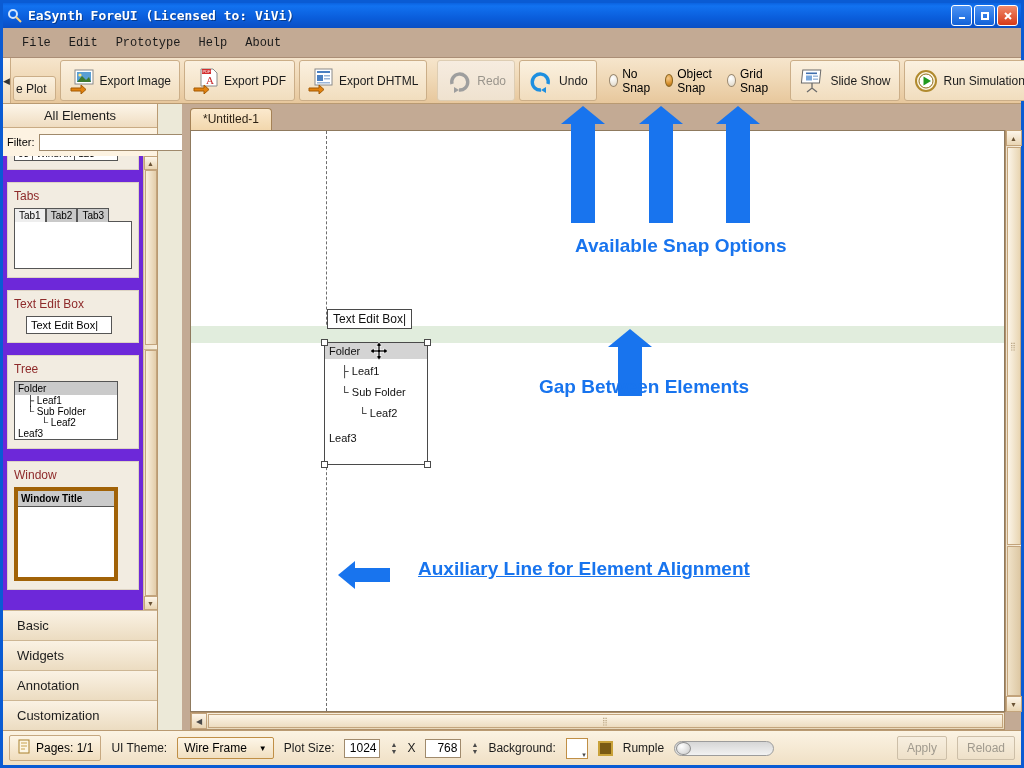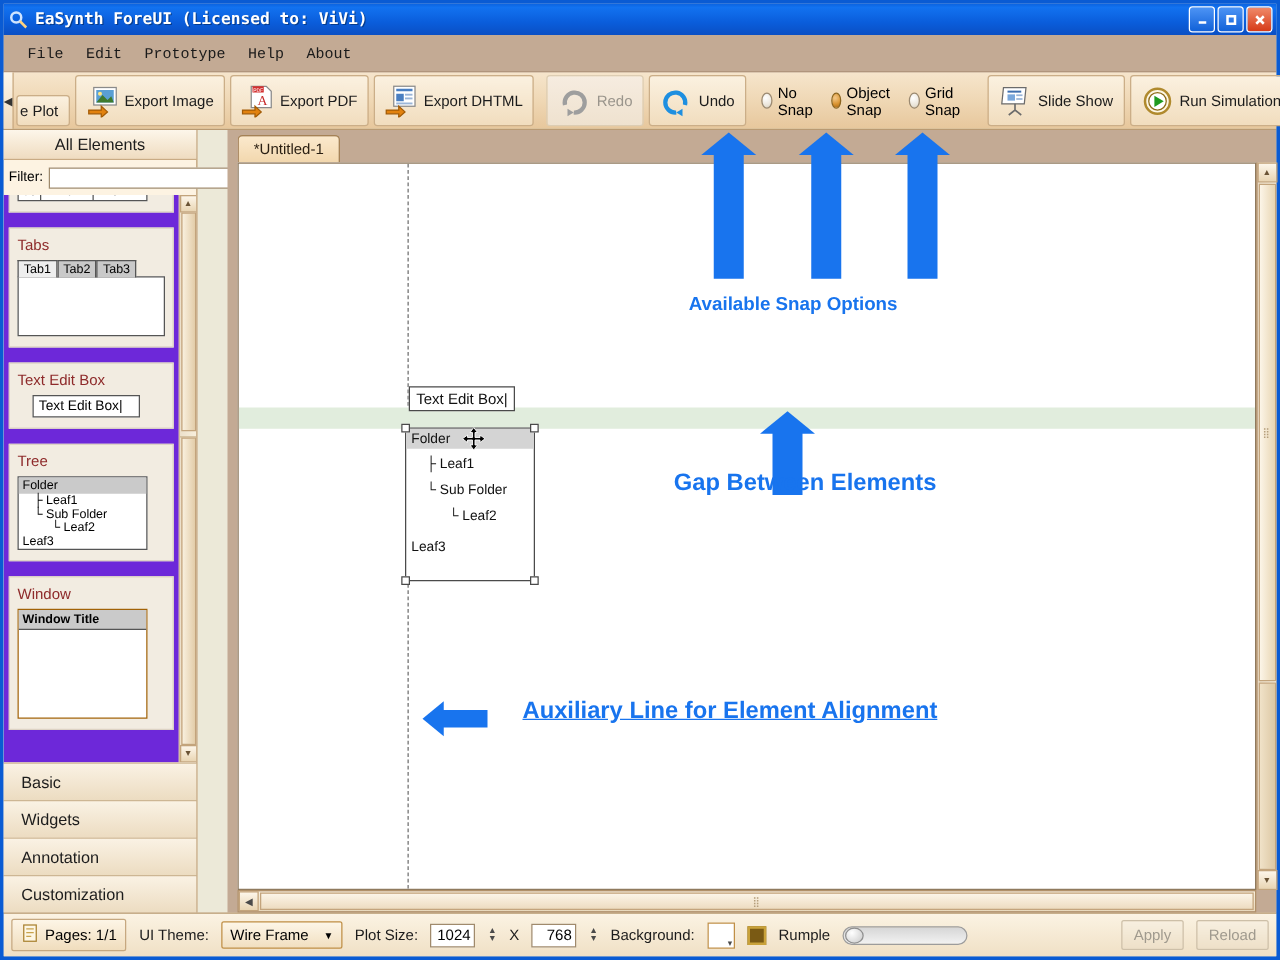--- a/index.html
+++ b/index.html
@@ -166,21 +166,21 @@
     border: 1px solid #555; background: #fff;
     font-size: 11px; padding: 2px 4px; width: 86px;
     margin-left: 12px;
   }
   .mini-tree {
     border: 1px solid #555; background: #fff; width: 104px;
     font-size: 10px;
   }
   .mini-tree-head { background: #cacaca; padding: 1px 3px; border-bottom: 0; }
   .mini-tree-row { padding: 0px 3px; white-space: nowrap; }
-  .mini-window { border: 1px solid #a16207; background: #fff; width: 104px; }
+  .mini-window { border: 4px solid #a16207; background: #fff; width: 104px; }
   .mini-window-title { background: #cacaca; font-size: 10px; font-weight: bold; padding: 2px 3px; border-bottom: 1px solid #555; }
   .mini-window-body { height: 70px; }
 
   .panel-vscroll {
     width: 14px; flex: 0 0 14px;
     background: linear-gradient(to right,#ece0cb,#f8efdd);
     border-left: 1px solid #d3bb99;
     display: flex; flex-direction: column; align-items: center;
   }
   .vs-arrow {
@@ -301,21 +301,21 @@
   .selhandle {
     position: absolute; width: 7px; height: 7px;
     background: #ffffff; border: 1px solid #4a4a4a;
   }
   .movecursor {
     position: absolute; left: 44px; top: -2px;
     width: 20px; height: 20px;
   }
 
   .anno { position: absolute; color: #1874ee; font-weight: bold; }
-  .anno-snap { left: 548px; top: 232px; font-size: 15px; }
+  .anno-snap { left: 572px; top: 232px; font-size: 19px; }
   .anno-gap { left: 503px; top: 386px; font-size: 19px; }
   .anno-aux { left: 383px; top: 576px; font-size: 19px; text-decoration: underline; }
   .arrow-up {
     position: absolute; width: 24px;
     background: #1874ee;
   }
   .arrow-up::before {
     content: ""; position: absolute; left: -10px; top: -17px;
     border-left: 22px solid transparent;
     border-right: 22px solid transparent;

